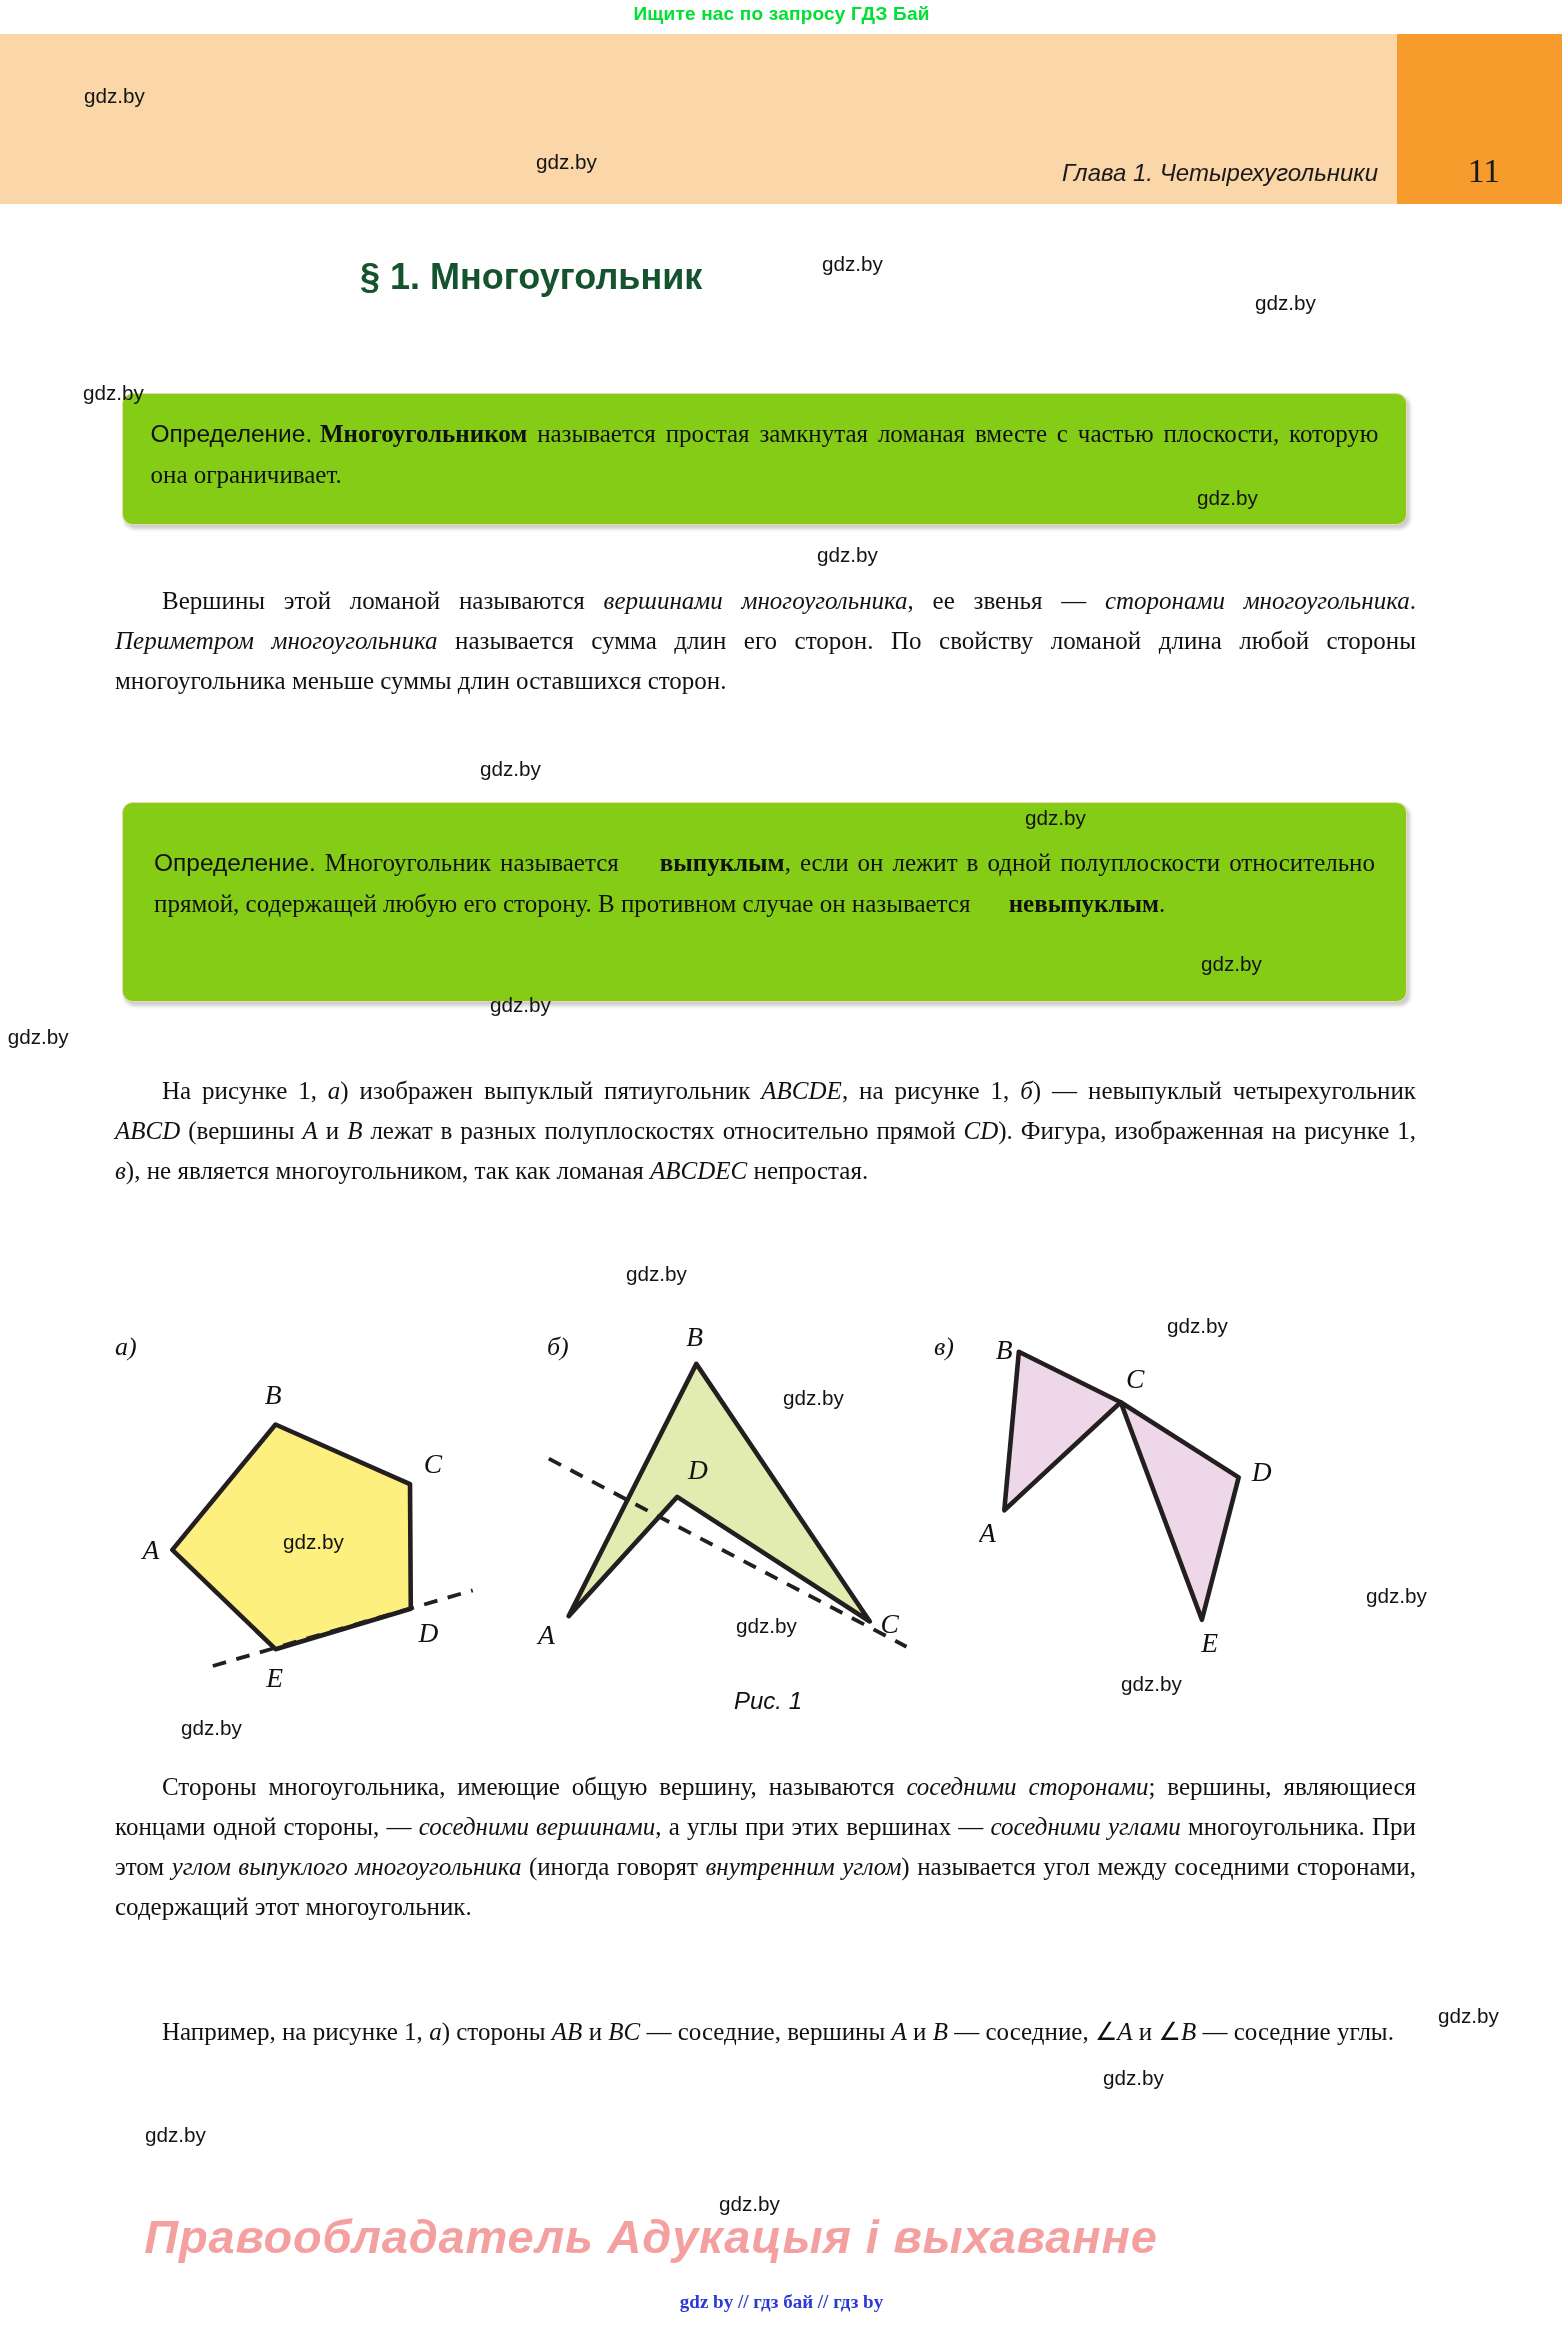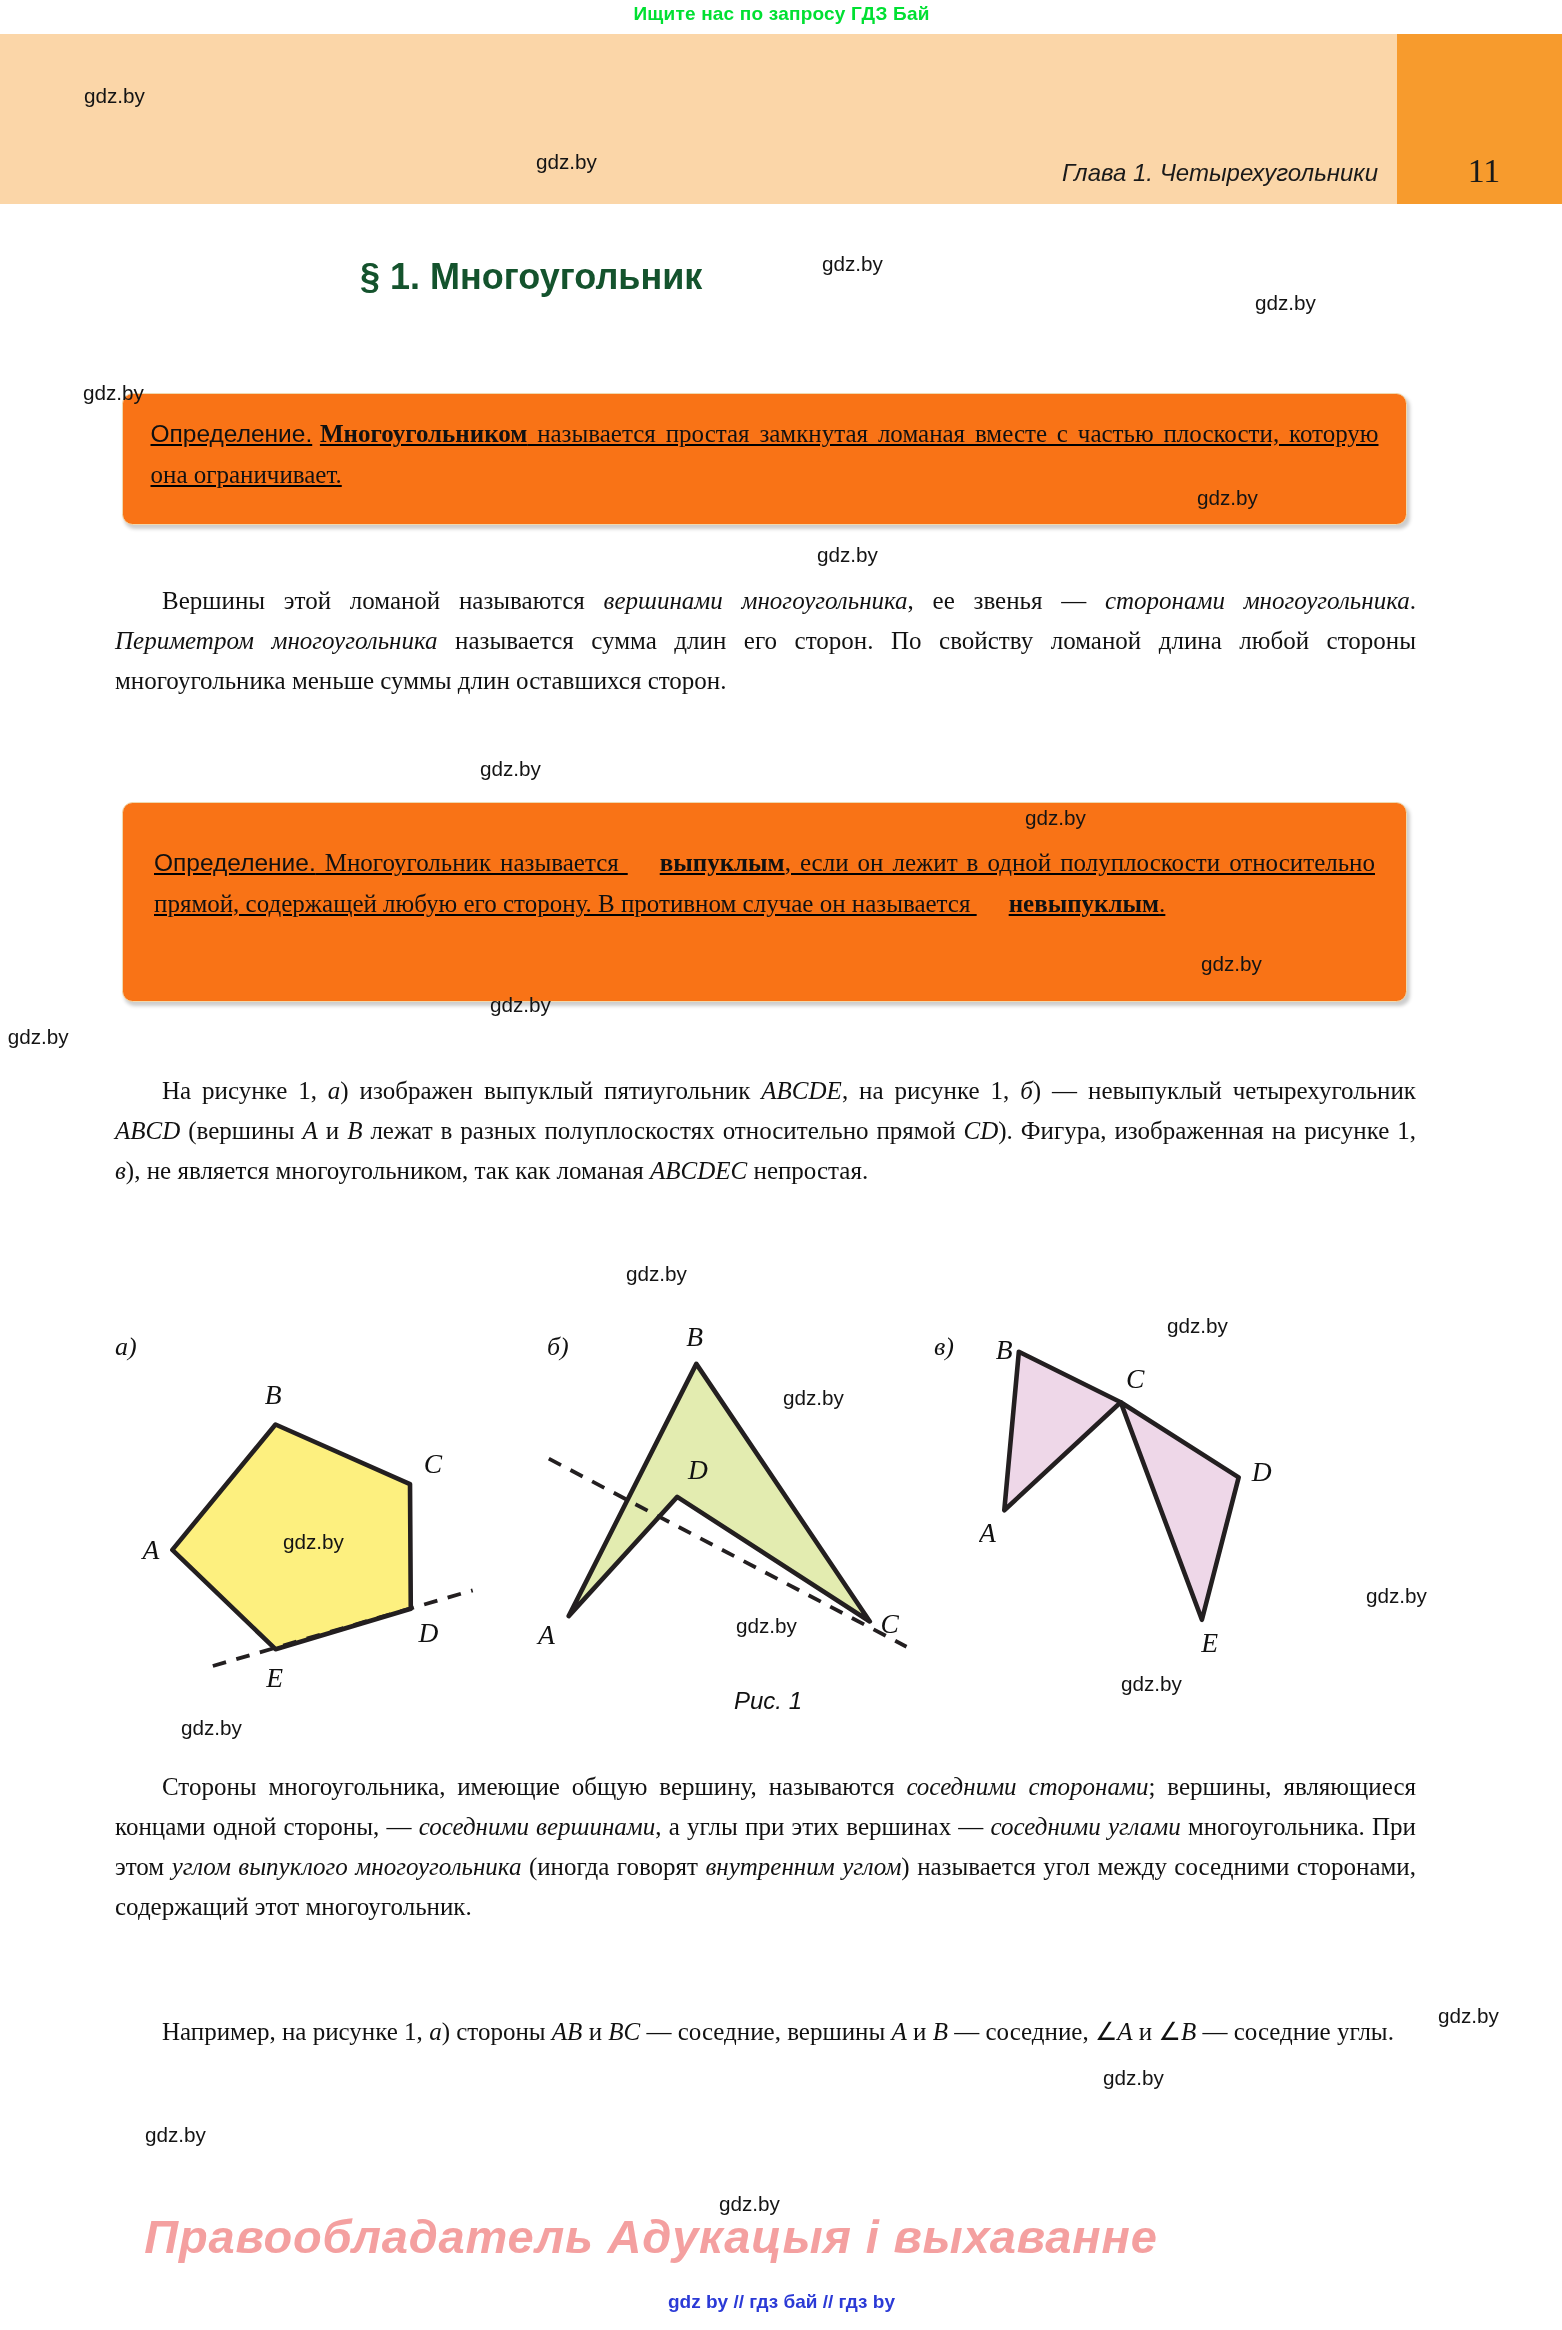--- a/index.html
+++ b/index.html
@@ -50,26 +50,25 @@
   .section-title{
     position:absolute; left:360px; top:256px;
     font-family:"Liberation Sans", sans-serif;
     font-weight:bold; font-size:36px; color:#14532d;
     white-space:nowrap;
   }
 
   
   .defbox{
     position:absolute;
-    background:#f97316;
+    background:#84cc16;
     border:1.5px solid #f0d9ae;
     border-radius:10.7px;
     box-shadow:2.3px 3.1px 3.8px rgba(0,0,0,.20);
     box-sizing:border-box;
-    text-decoration:underline;
   }
   .defbox .inner{
     font-size:25px; color:#111;
     line-height:1.62;
     text-align:justify;
     text-align-last:left;
     padding:0;
   }
   .defbox .inner b{font-weight:bold;margin-left:32px;}
   #defbox1{left:122px; top:393px; width:1285px; height:132px; padding:20px 27.5px 0 27.5px;}
@@ -117,21 +116,21 @@
     position:absolute; left:0; top:2209px; width:1302px;
     text-align:center;
     font-family:"Liberation Sans", sans-serif;
     font-style:italic; font-weight:bold;
     font-size:47px; color:#f4a0a0;
     letter-spacing:0.8px;
   }
   .footer-links{
     position:absolute; left:0; top:2291px; width:1563px;
     text-align:center;
-    font-family:Liberation Sans, sans-serif;
+    font-family:Liberation Serif, serif;
     font-weight:bold; font-size:19px; color:#2b3ad6;
   }
 </style>
 </head>
 <body>
 
 <div class="page">
 
   <div class="promo">Ищите нас по запросу ГДЗ Бай</div>
 

